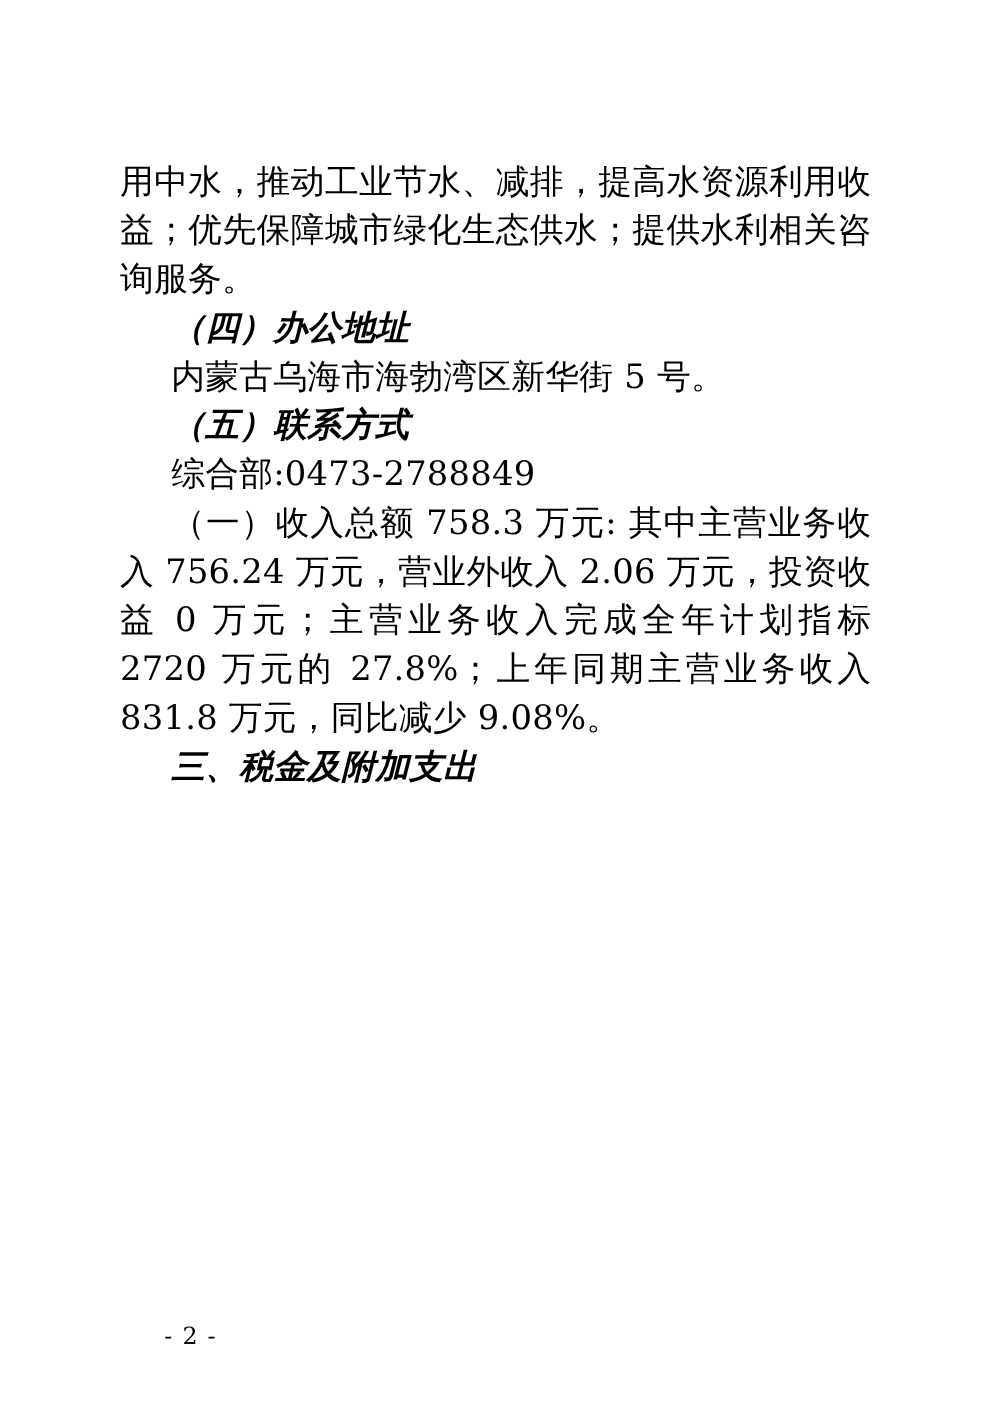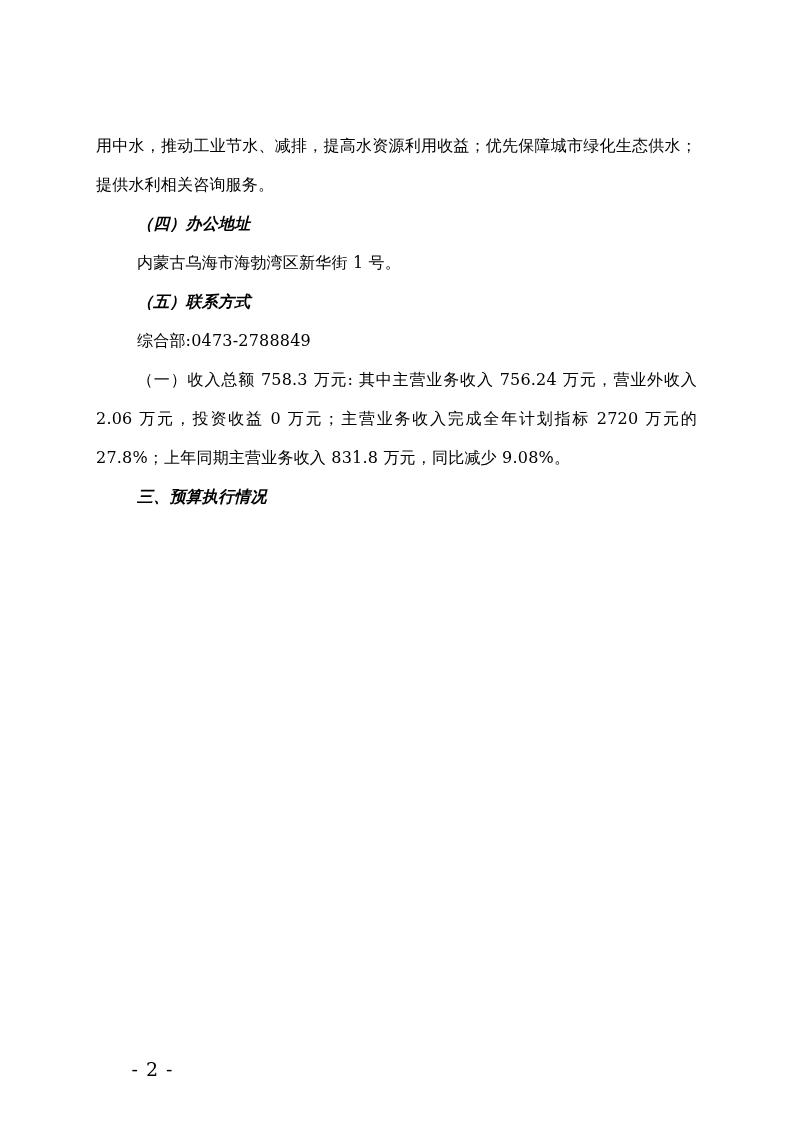--- a/index.html
+++ b/index.html
@@ -18,21 +18,21 @@
   .page {
     position: absolute;
     left: 0;
     top: 0;
     width: 793px;
     height: 1122px;
     box-sizing: border-box;
     padding: 126px 96px 0 96px;
   }
   .body-text {
-    font-size: 16px;
+    font-size: 27px;
     line-height: 39px;
     text-align: justify;
     text-justify: inter-ideograph;
     letter-spacing: 0.2px;
   }
   p.para {
     margin: 0;
     text-indent: 0;
   }
   p.indent {
@@ -60,22 +60,22 @@
     margin-left: -488px;
   }
 </style>
 </head>
 <body>
 
 <div class="page">
   <div class="body-text">
     <p class="para">用中水，推动工业节水、减排，提高水资源利用收益；优先保障城市绿化生态供水；提供水利相关咨询服务。</p>
     <p class="heading">（四）办公地址</p>
-    <p class="indent">内蒙古乌海市海勃湾区新华街 1 号。</p>
+    <p class="indent">内蒙古乌海市海勃湾区新华街 5 号。</p>
     <p class="heading">（五）联系方式</p>
     <p class="indent">综合部:0473-2788849</p>
     <p class="indent">（一）收入总额 758.3 万元: 其中主营业务收入 756.24 万元，营业外收入 2.06 万元，投资收益 0 万元；主营业务收入完成全年计划指标 2720 万元的 27.8%；上年同期主营业务收入 831.8 万元，同比减少 9.08%。</p>
-    <p class="heading">三、预算执行情况</p>
+    <p class="heading">三、税金及附加支出</p>
   </div>
   <div class="page-number">
     <span class="pn-inner">- 2 -</span>
   </div>
 </div>
 
 </body></html>

